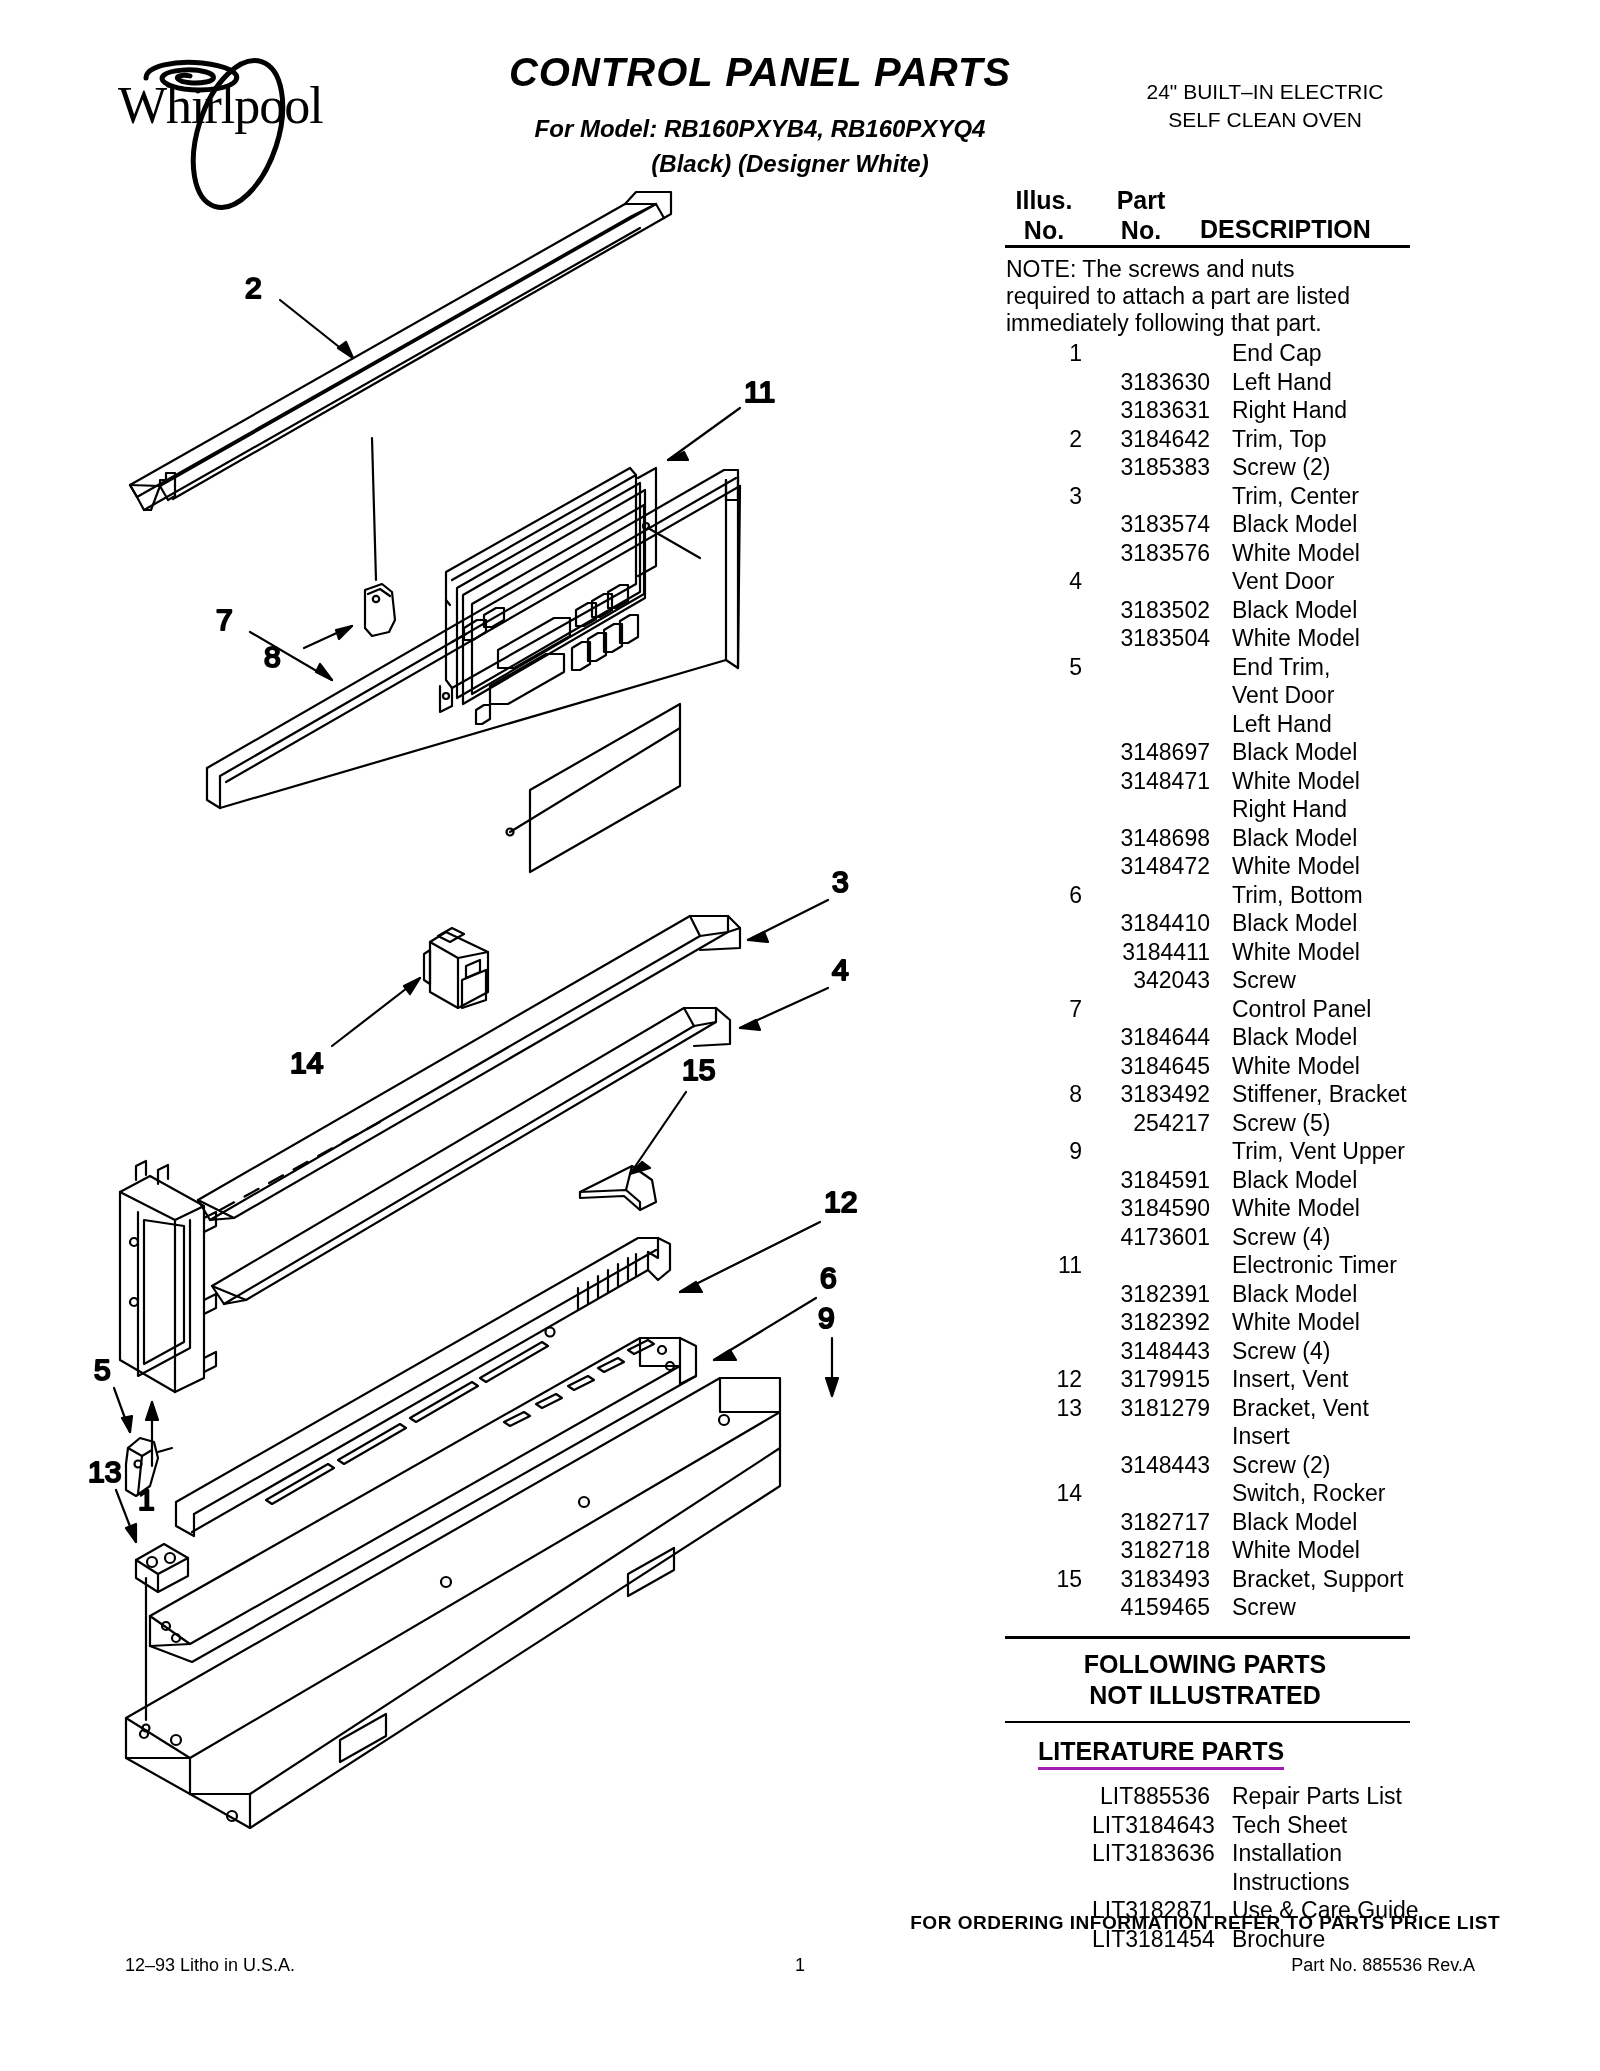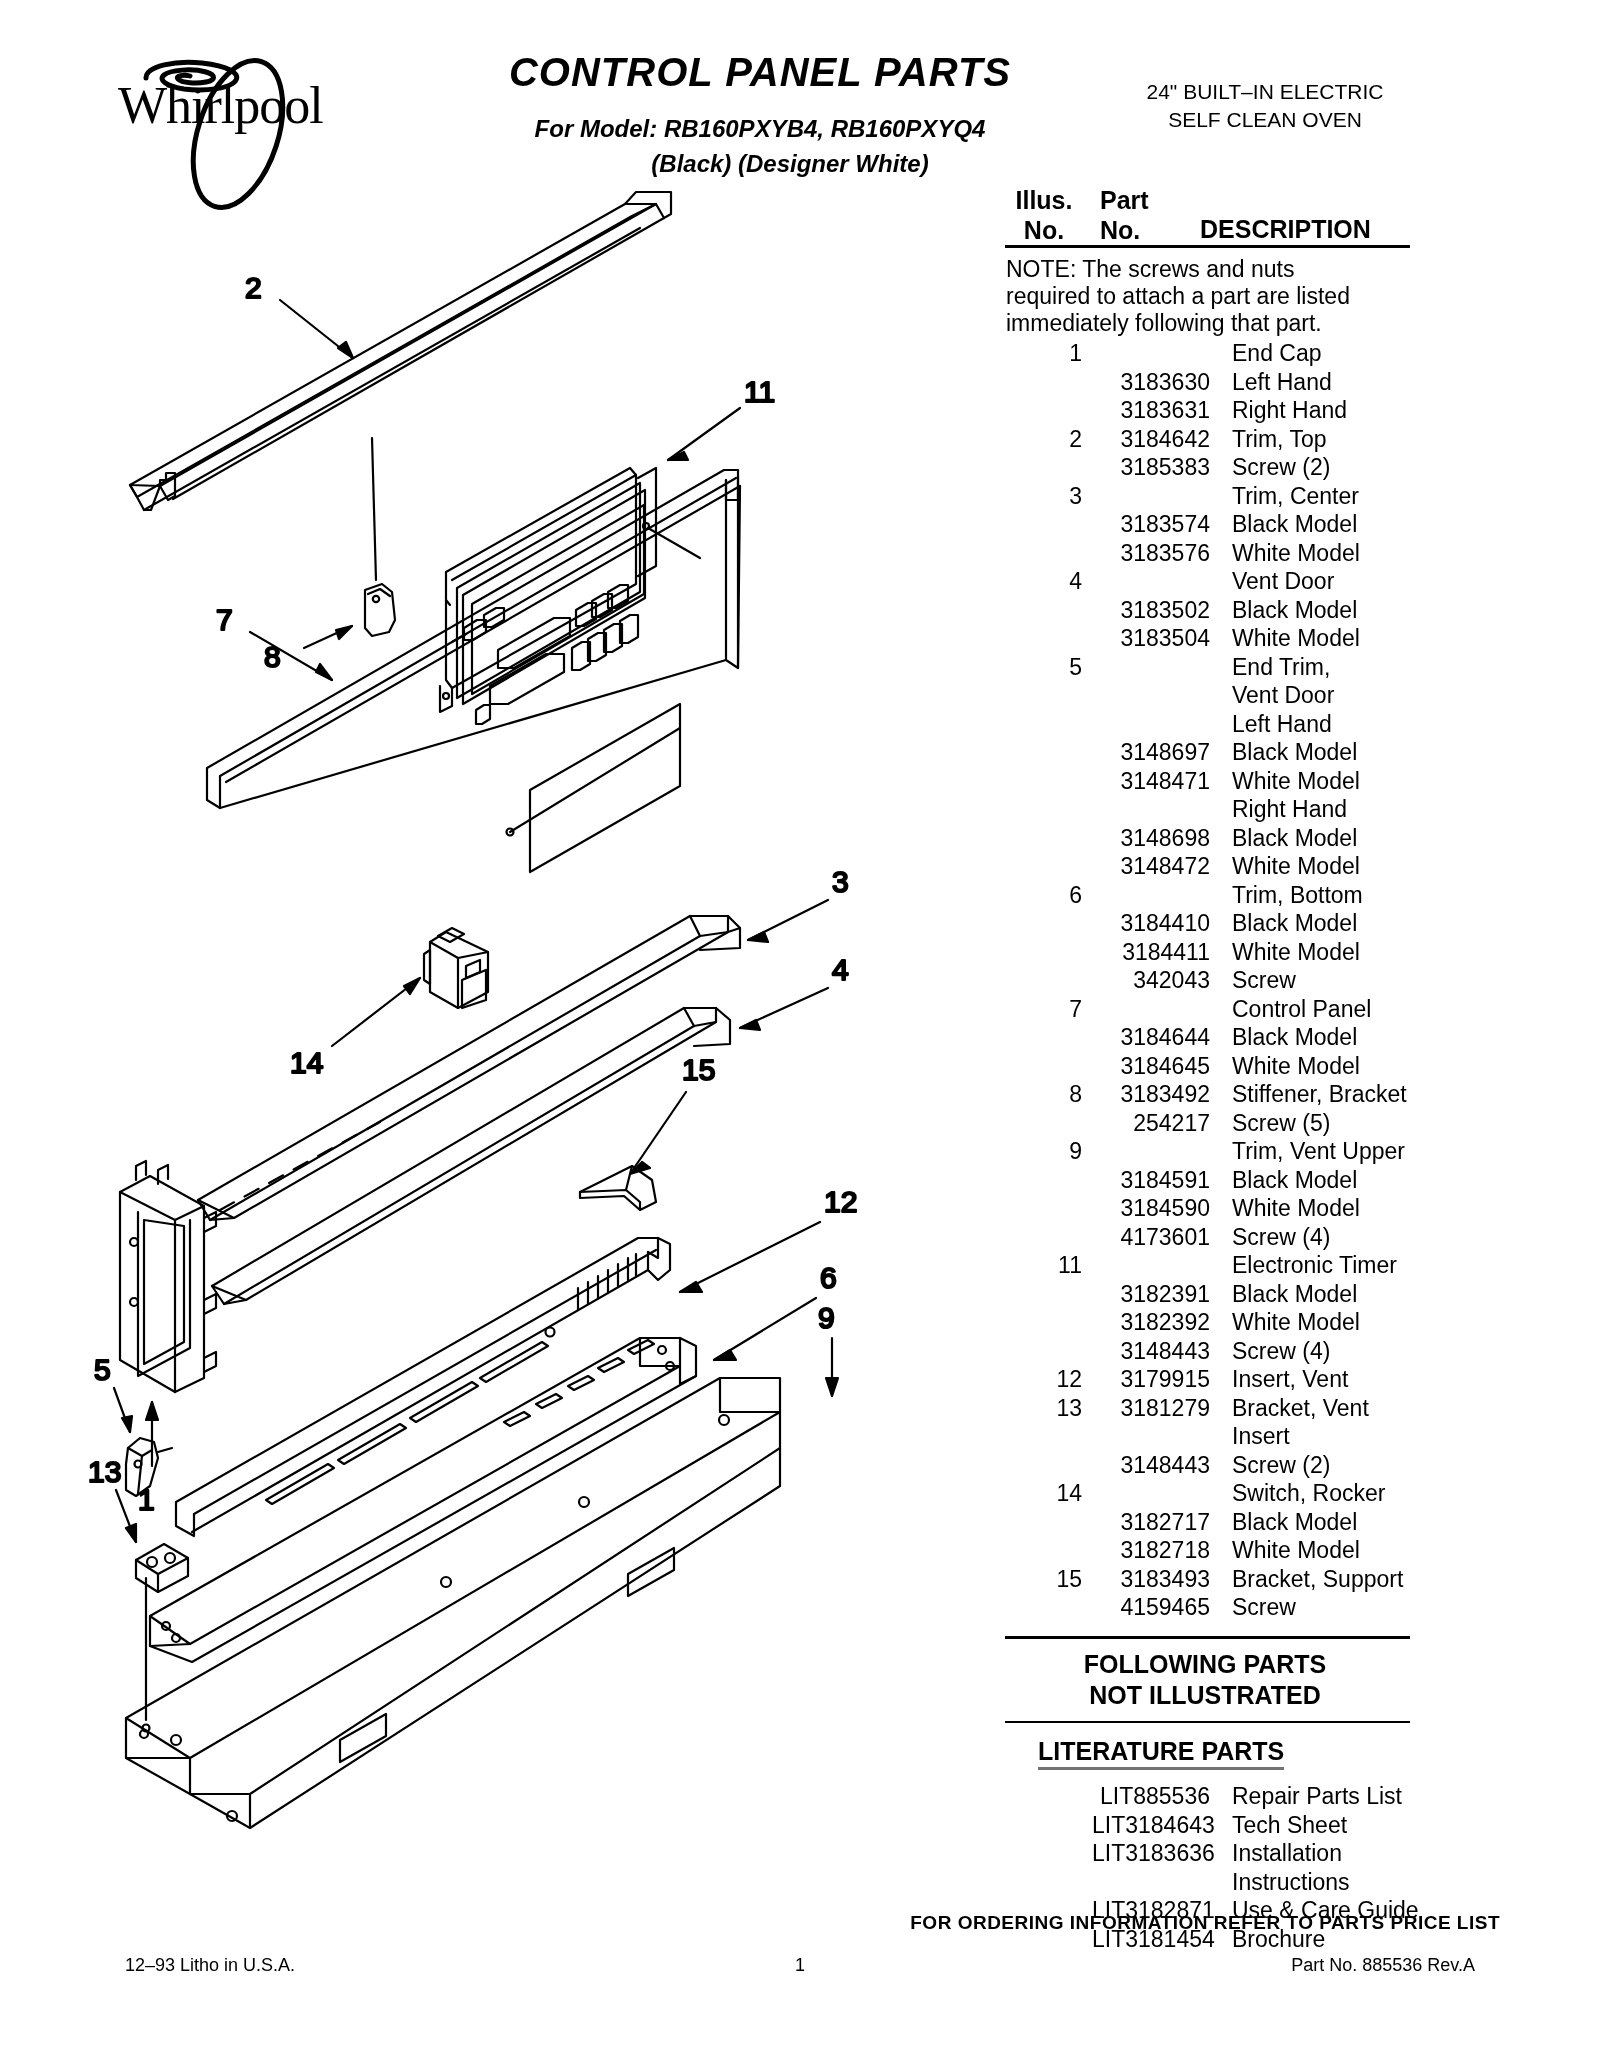--- a/index.html
+++ b/index.html
@@ -20,36 +20,36 @@
   #header-right{position:absolute;left:1100px;top:78px;width:330px;text-align:center;font-size:21px;line-height:1.35;}
 
   
   #diagram{position:absolute;left:80px;top:180px;width:930px;height:1700px;}
   #diagram svg{display:block;}
 
   
   #parts{position:absolute;left:1000px;top:185px;width:450px;}
   .col-head{position:relative;height:60px;font-size:25px;font-weight:bold;}
   .ch-illus{position:absolute;left:8px;top:0;text-align:center;width:72px;line-height:1.2;}
-  .ch-part{position:absolute;left:100px;top:0;width:82px;line-height:1.2;}
+  .ch-part{position:absolute;left:100px;top:0;text-align:center;width:82px;line-height:1.2;}
   .ch-desc{position:absolute;left:200px;top:30px;}
   .rule{border-bottom:3px solid #000;width:405px;margin-left:5px;}
   .rule-thin{border-bottom:2.5px solid #000;width:405px;margin-left:5px;}
 
   .note{font-size:23px;line-height:1.18;padding:8px 0 2px 6px;width:350px;}
 
   .rows{font-size:23px;line-height:1.235;}
   .row{position:relative;height:28.5px;white-space:nowrap;}
   .c-illus{position:absolute;left:0;width:82px;text-align:right;}
   .c-part{position:absolute;left:92px;width:118px;text-align:right;}
   .c-desc{position:absolute;left:232px;}
 
   .section-title{text-align:center;font-size:25px;font-weight:bold;line-height:1.25;padding:10px 0 10px 0;width:410px;}
   .lit-head{font-size:25px;font-weight:bold;padding:14px 0 4px 38px;}
-  .lit-head span{border-bottom:3px solid #737373;padding-bottom:2px;}
+  .lit-head span{border-bottom:3px solid #a21caf;padding-bottom:2px;}
   .lit-rows{font-size:23px;line-height:1.235;padding-top:12px;}
 
   
   #order-line{position:absolute;left:0;top:1912px;width:1500px;text-align:right;font-size:19px;font-weight:bold;letter-spacing:0.5px;}
   #footer{position:absolute;left:0;top:1955px;width:1600px;height:40px;font-size:18px;}
   #foot-left{position:absolute;left:125px;top:0;}
   #foot-center{position:absolute;left:0;top:0;width:1600px;text-align:center;}
   #foot-right{position:absolute;right:125px;top:0;}
 
   .lbl{font-family:"Liberation Sans",sans-serif;font-size:30px;fill:#000;}

